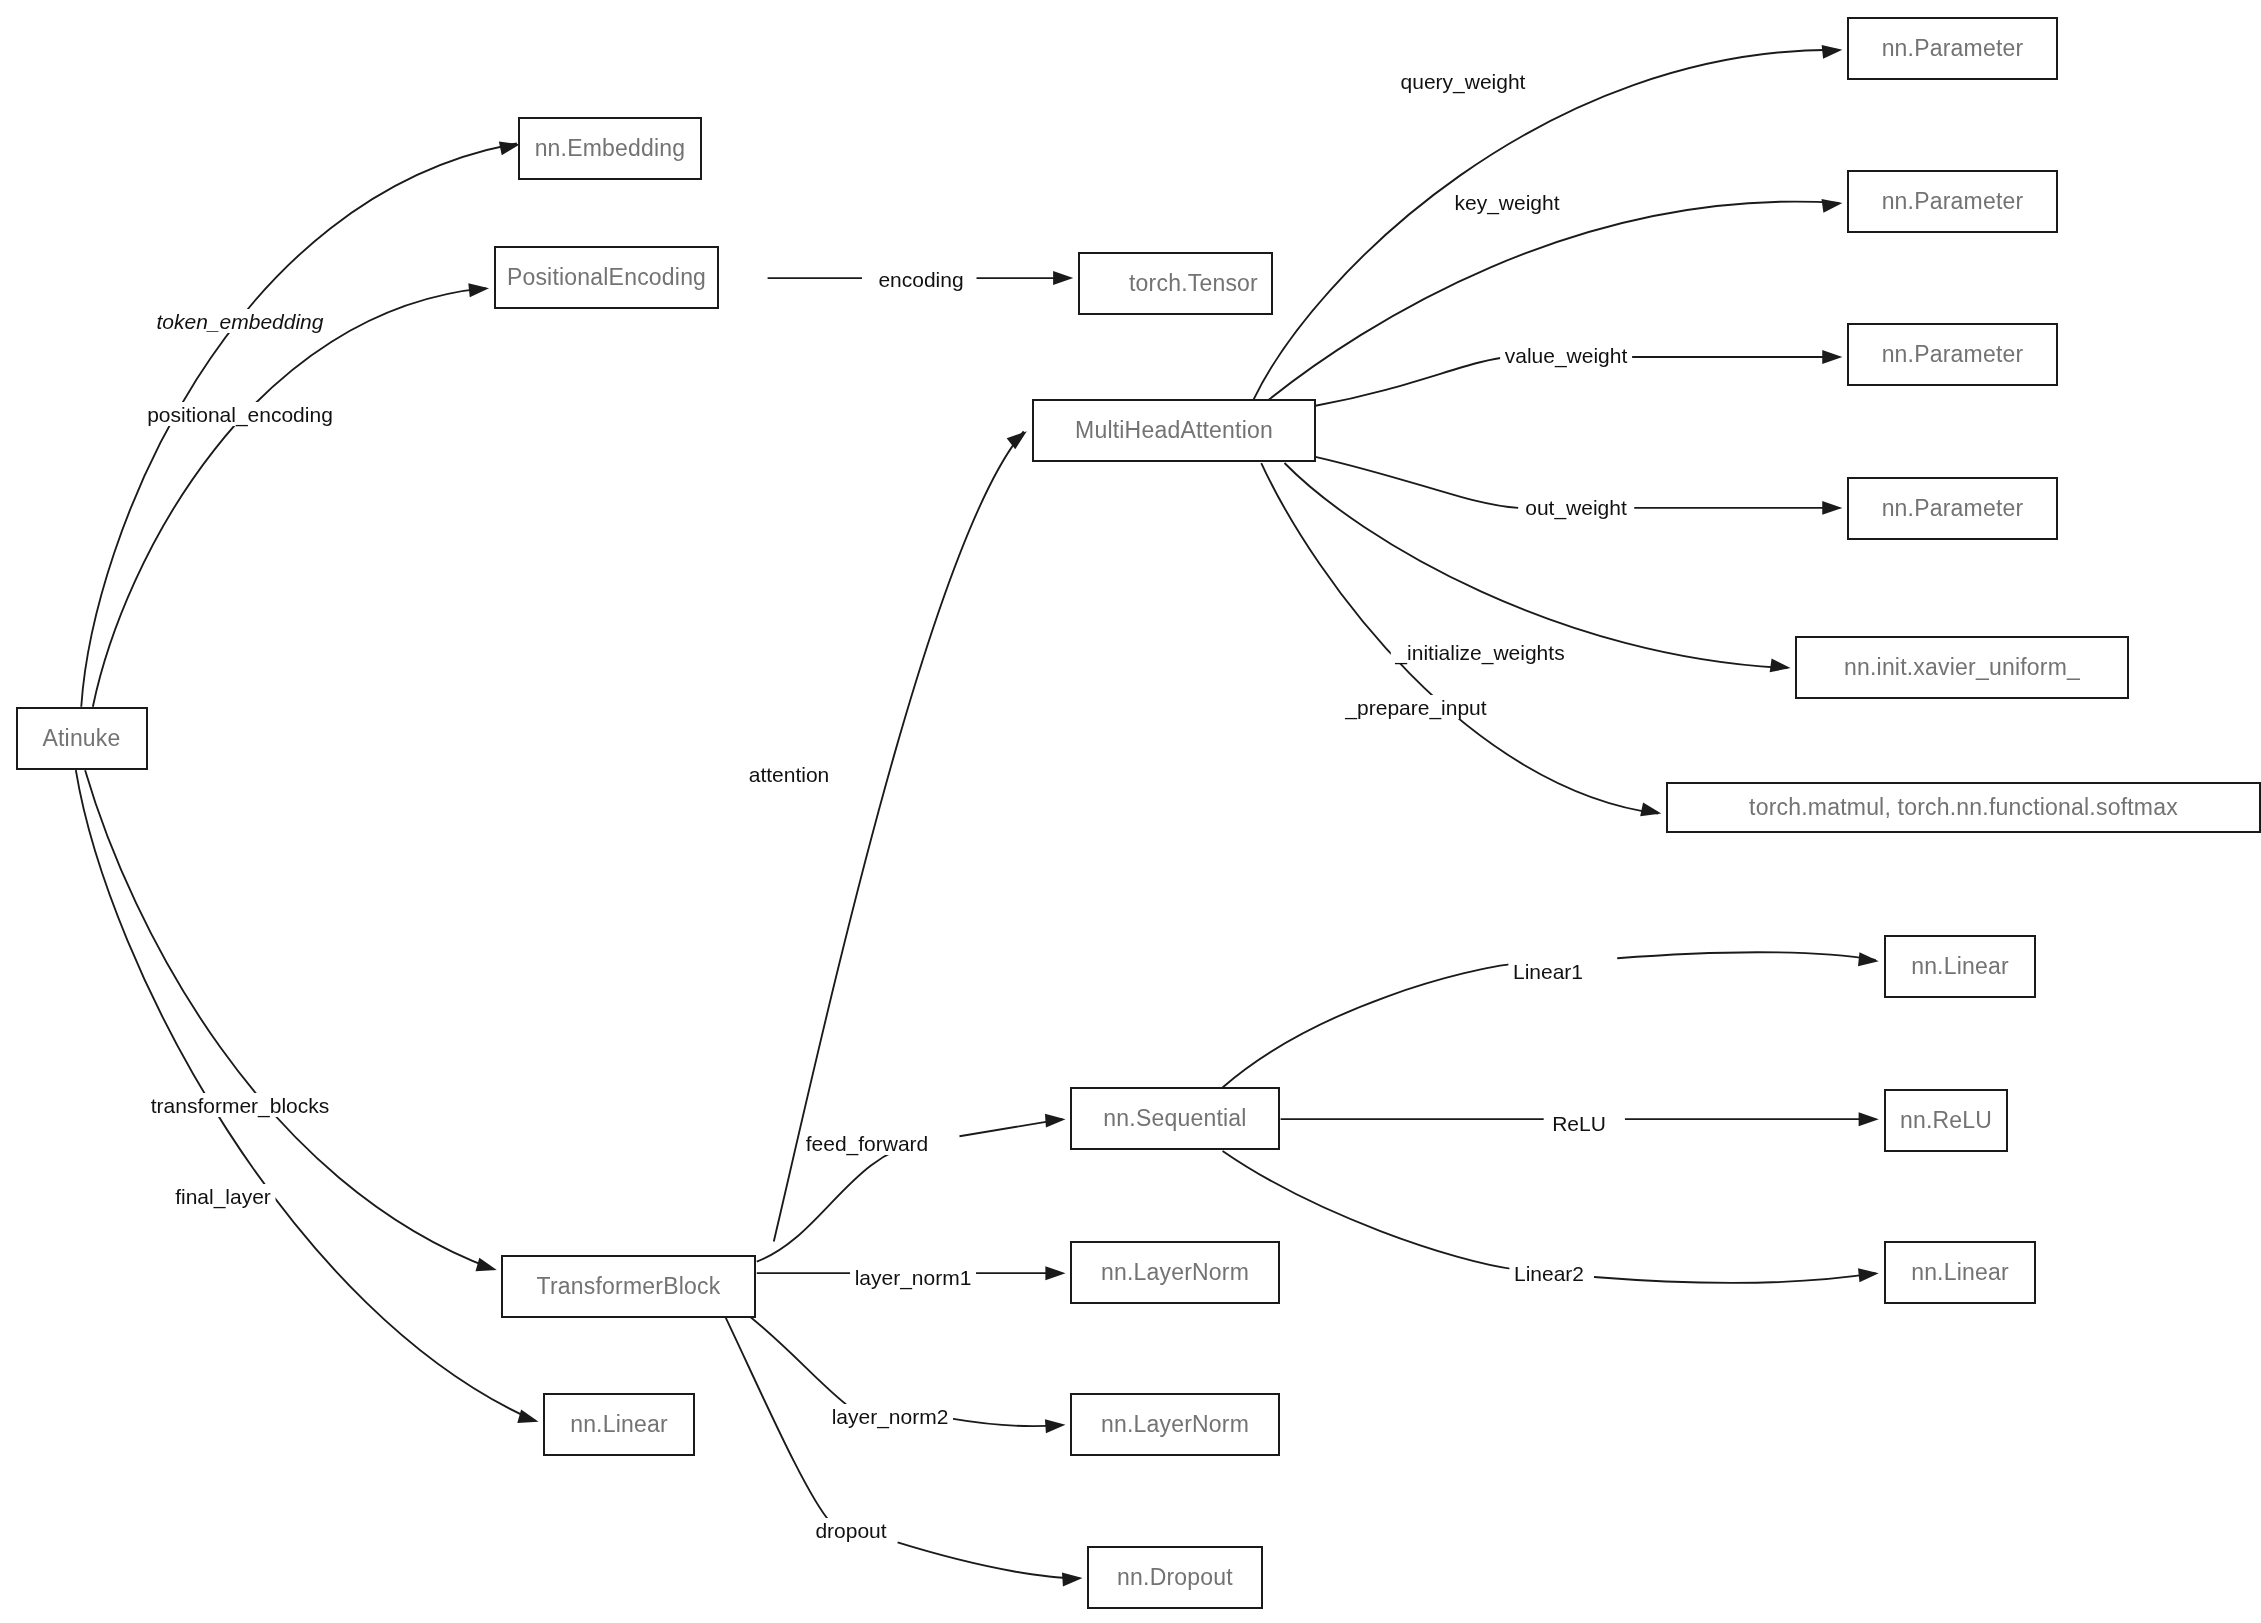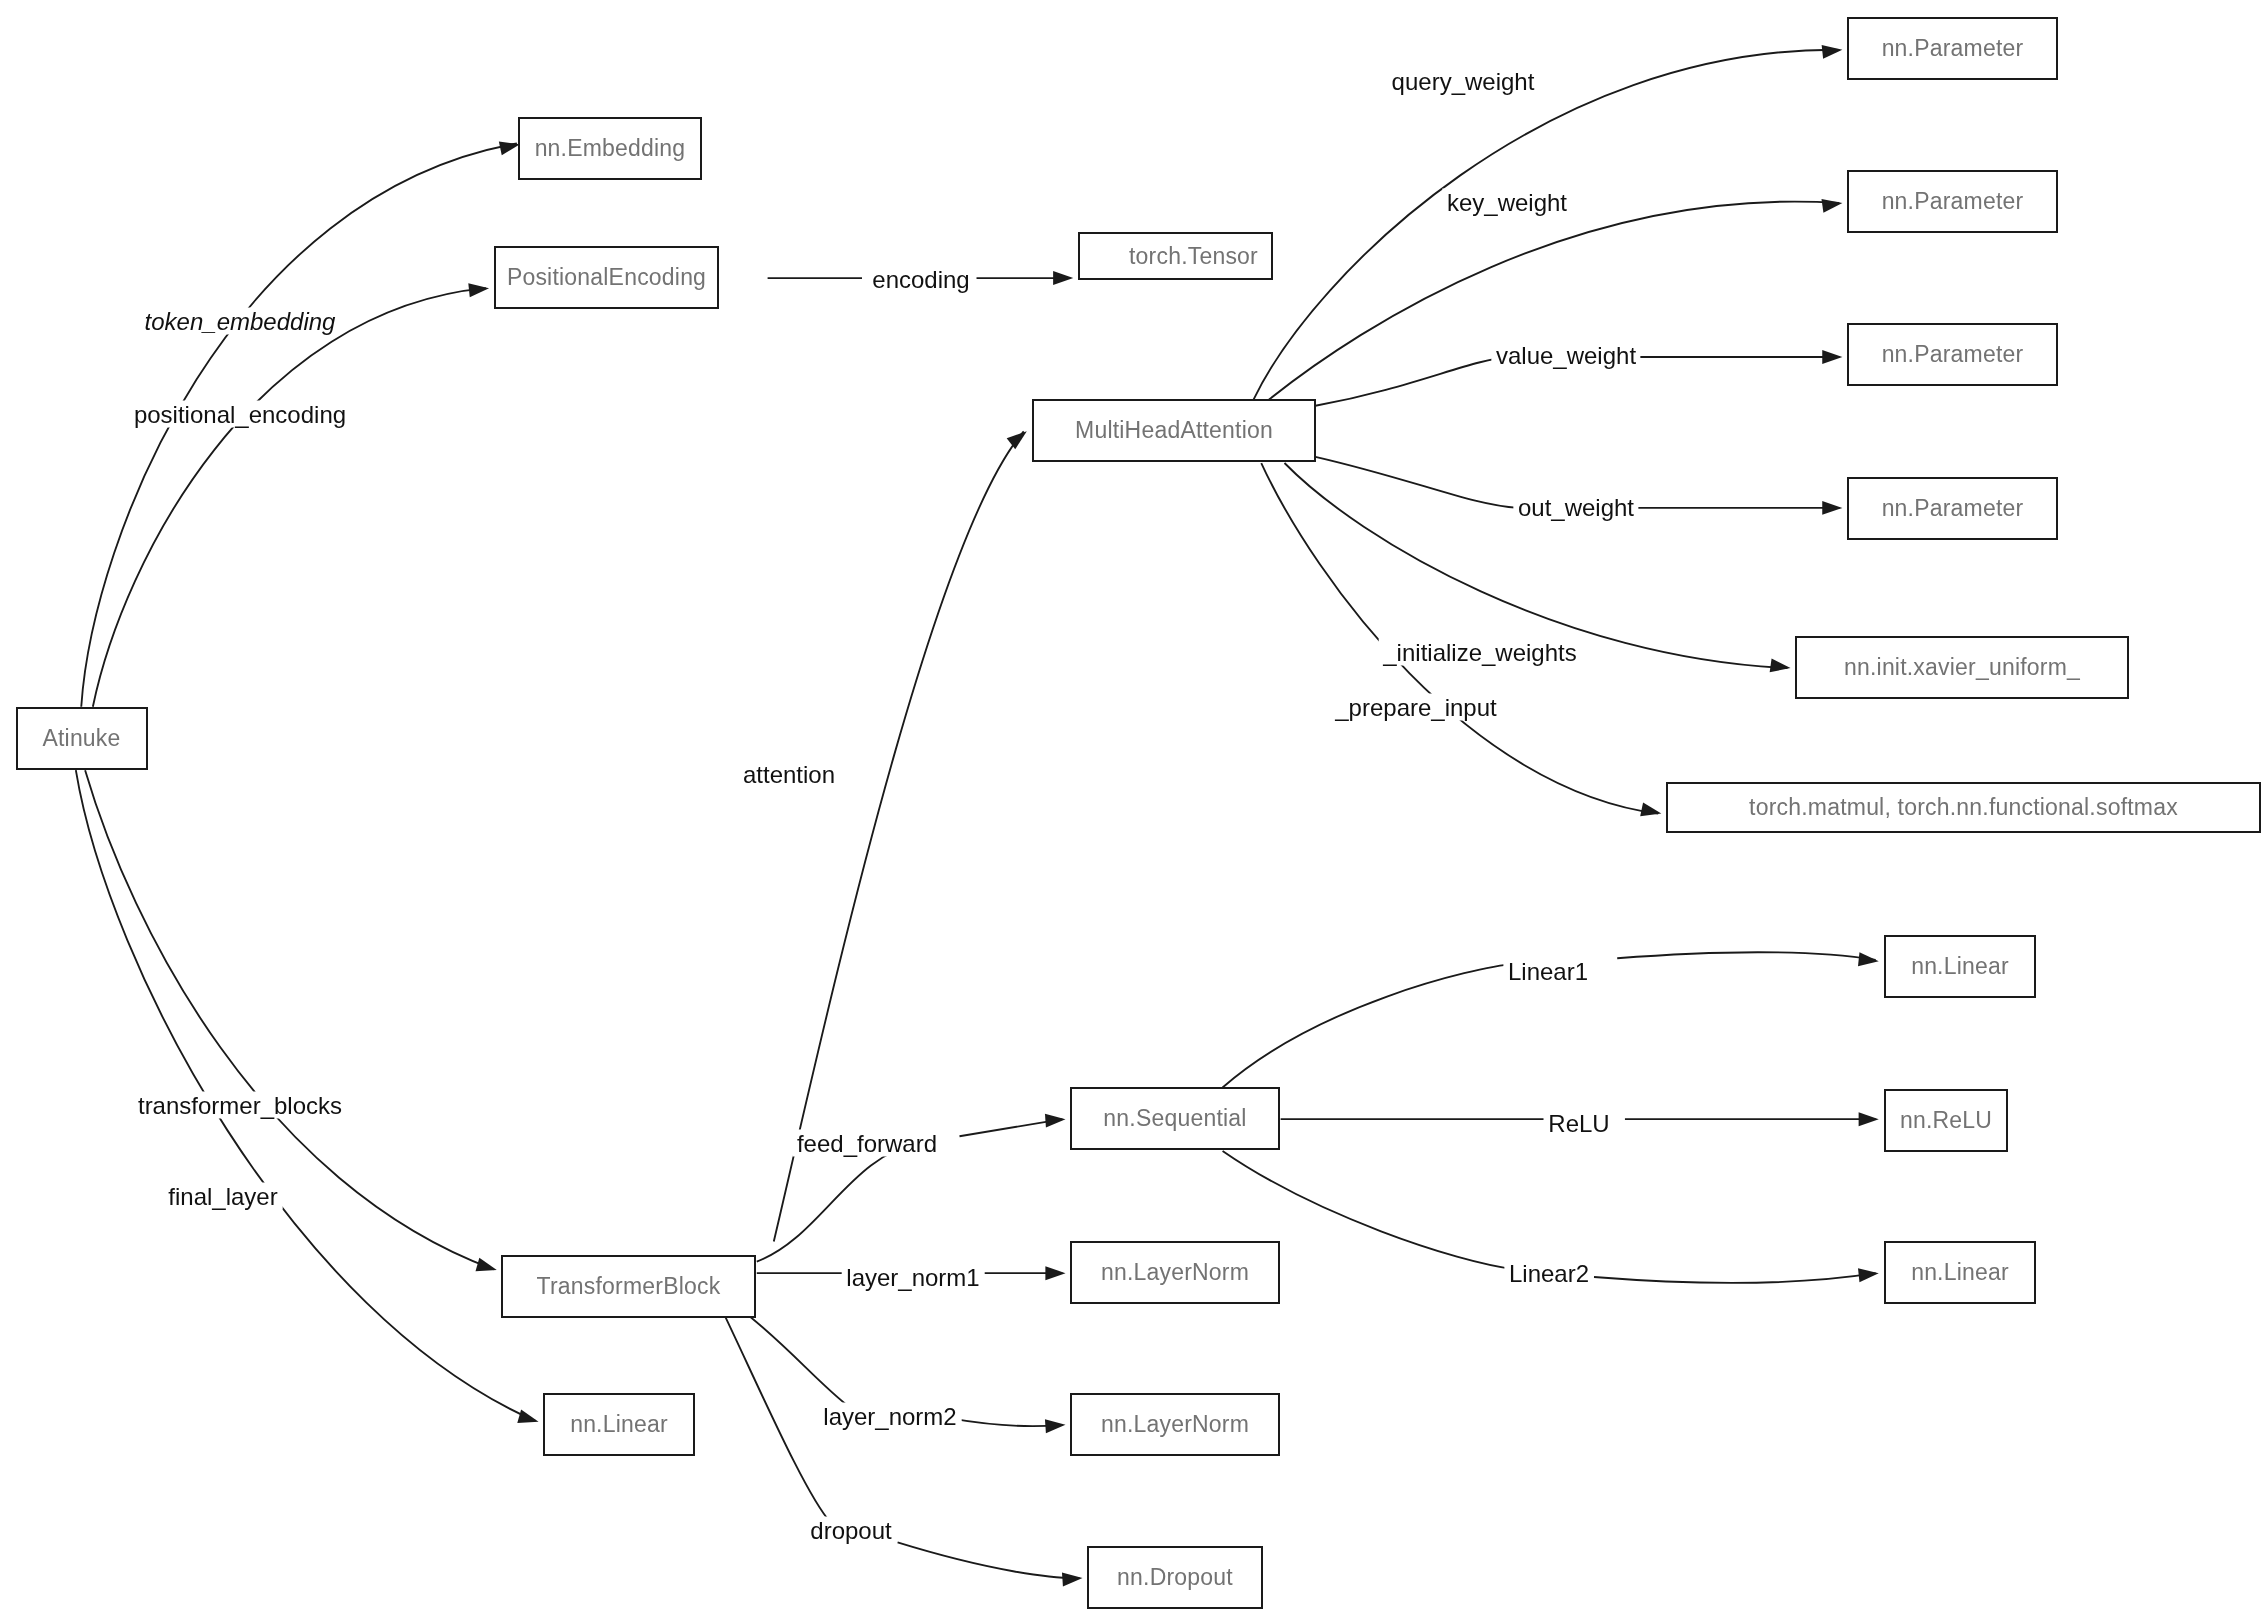--- a/index.html
+++ b/index.html
@@ -31,21 +31,21 @@
     align-items: center;
     justify-content: center;
     color: #737373;
     font-size: 23px;
     letter-spacing: 0.2px;
     white-space: nowrap;
   }
   .edge-label {
     position: absolute;
     color: #111111;
-    font-size: 24px;
+    font-size: 21px;
     background: #ffffff;
     padding: 1.5px 4.6px;
     white-space: nowrap;
     transform: translate(-50%, -50%);
     line-height: 1;
   }
 </style>
 </head>
 <body>
 
@@ -99,21 +99,21 @@
   <div id="node-layer">
       <div class="node" style="left: 15.5px; top: 707px; width: 132px; height: 63px; border-color: rgb(26, 26, 26);">
         <span>Atinuke</span>
       </div>
       <div class="node" style="left: 518px; top: 93px; width: 184px; height: 63px; border-color: rgb(26, 26, 26); margin-top: 24px;">
         <span>nn.Embedding</span>
       </div>
       <div class="node" style="left: 494px; top: 246px; width: 225px; height: 63px; border-color: rgb(26, 26, 26);">
         <span>PositionalEncoding</span>
       </div>
-      <div class="node" style="left: 1078px; top: 232px; width: 195px; height: 48px; border-color: rgb(26, 26, 26); padding-left: 36px;">
+      <div class="node" style="left: 1078px; top: 252px; width: 195px; height: 63px; border-color: rgb(26, 26, 26); padding-left: 36px;">
         <span>torch.Tensor</span>
       </div>
       <div class="node" style="left: 1032px; top: 399px; width: 284px; height: 63px; border-color: rgb(26, 26, 26);">
         <span>MultiHeadAttention</span>
       </div>
       <div class="node" style="left: 1847px; top: 17px; width: 211px; height: 63px; border-color: rgb(26, 26, 26);">
         <span>nn.Parameter</span>
       </div>
       <div class="node" style="left: 1847px; top: 170px; width: 211px; height: 63px; border-color: rgb(26, 26, 26);">
         <span>nn.Parameter</span>

